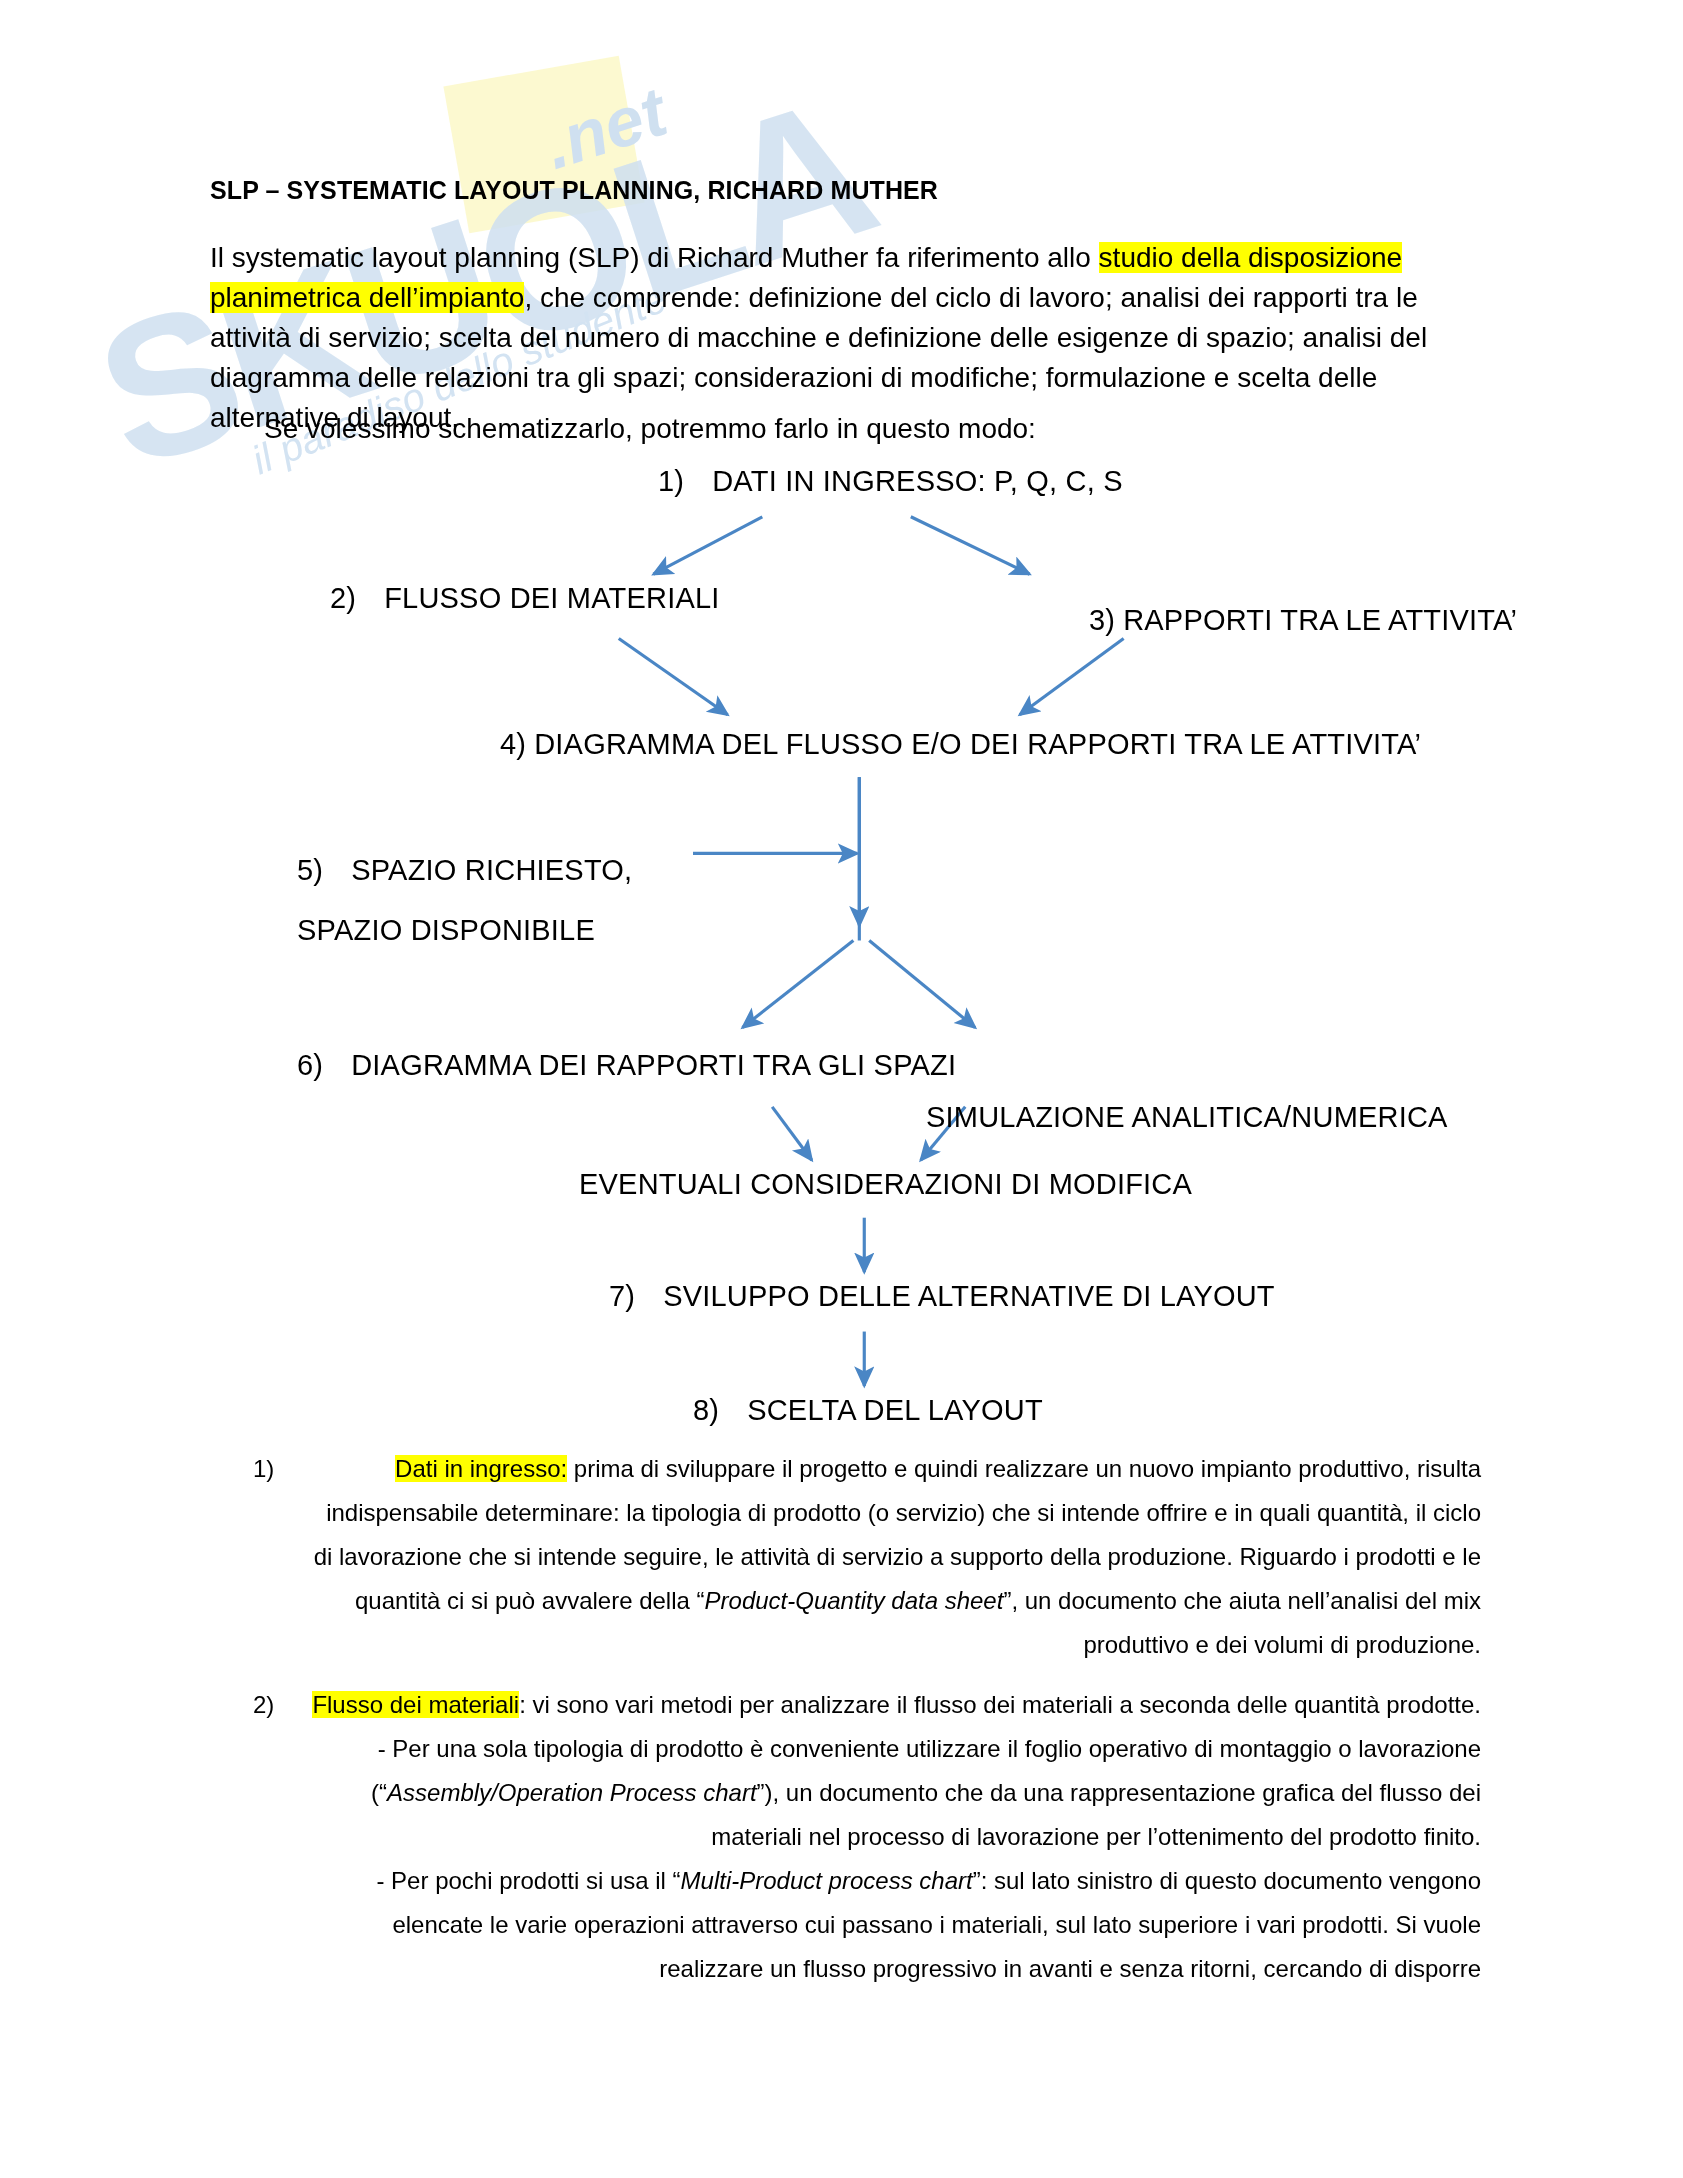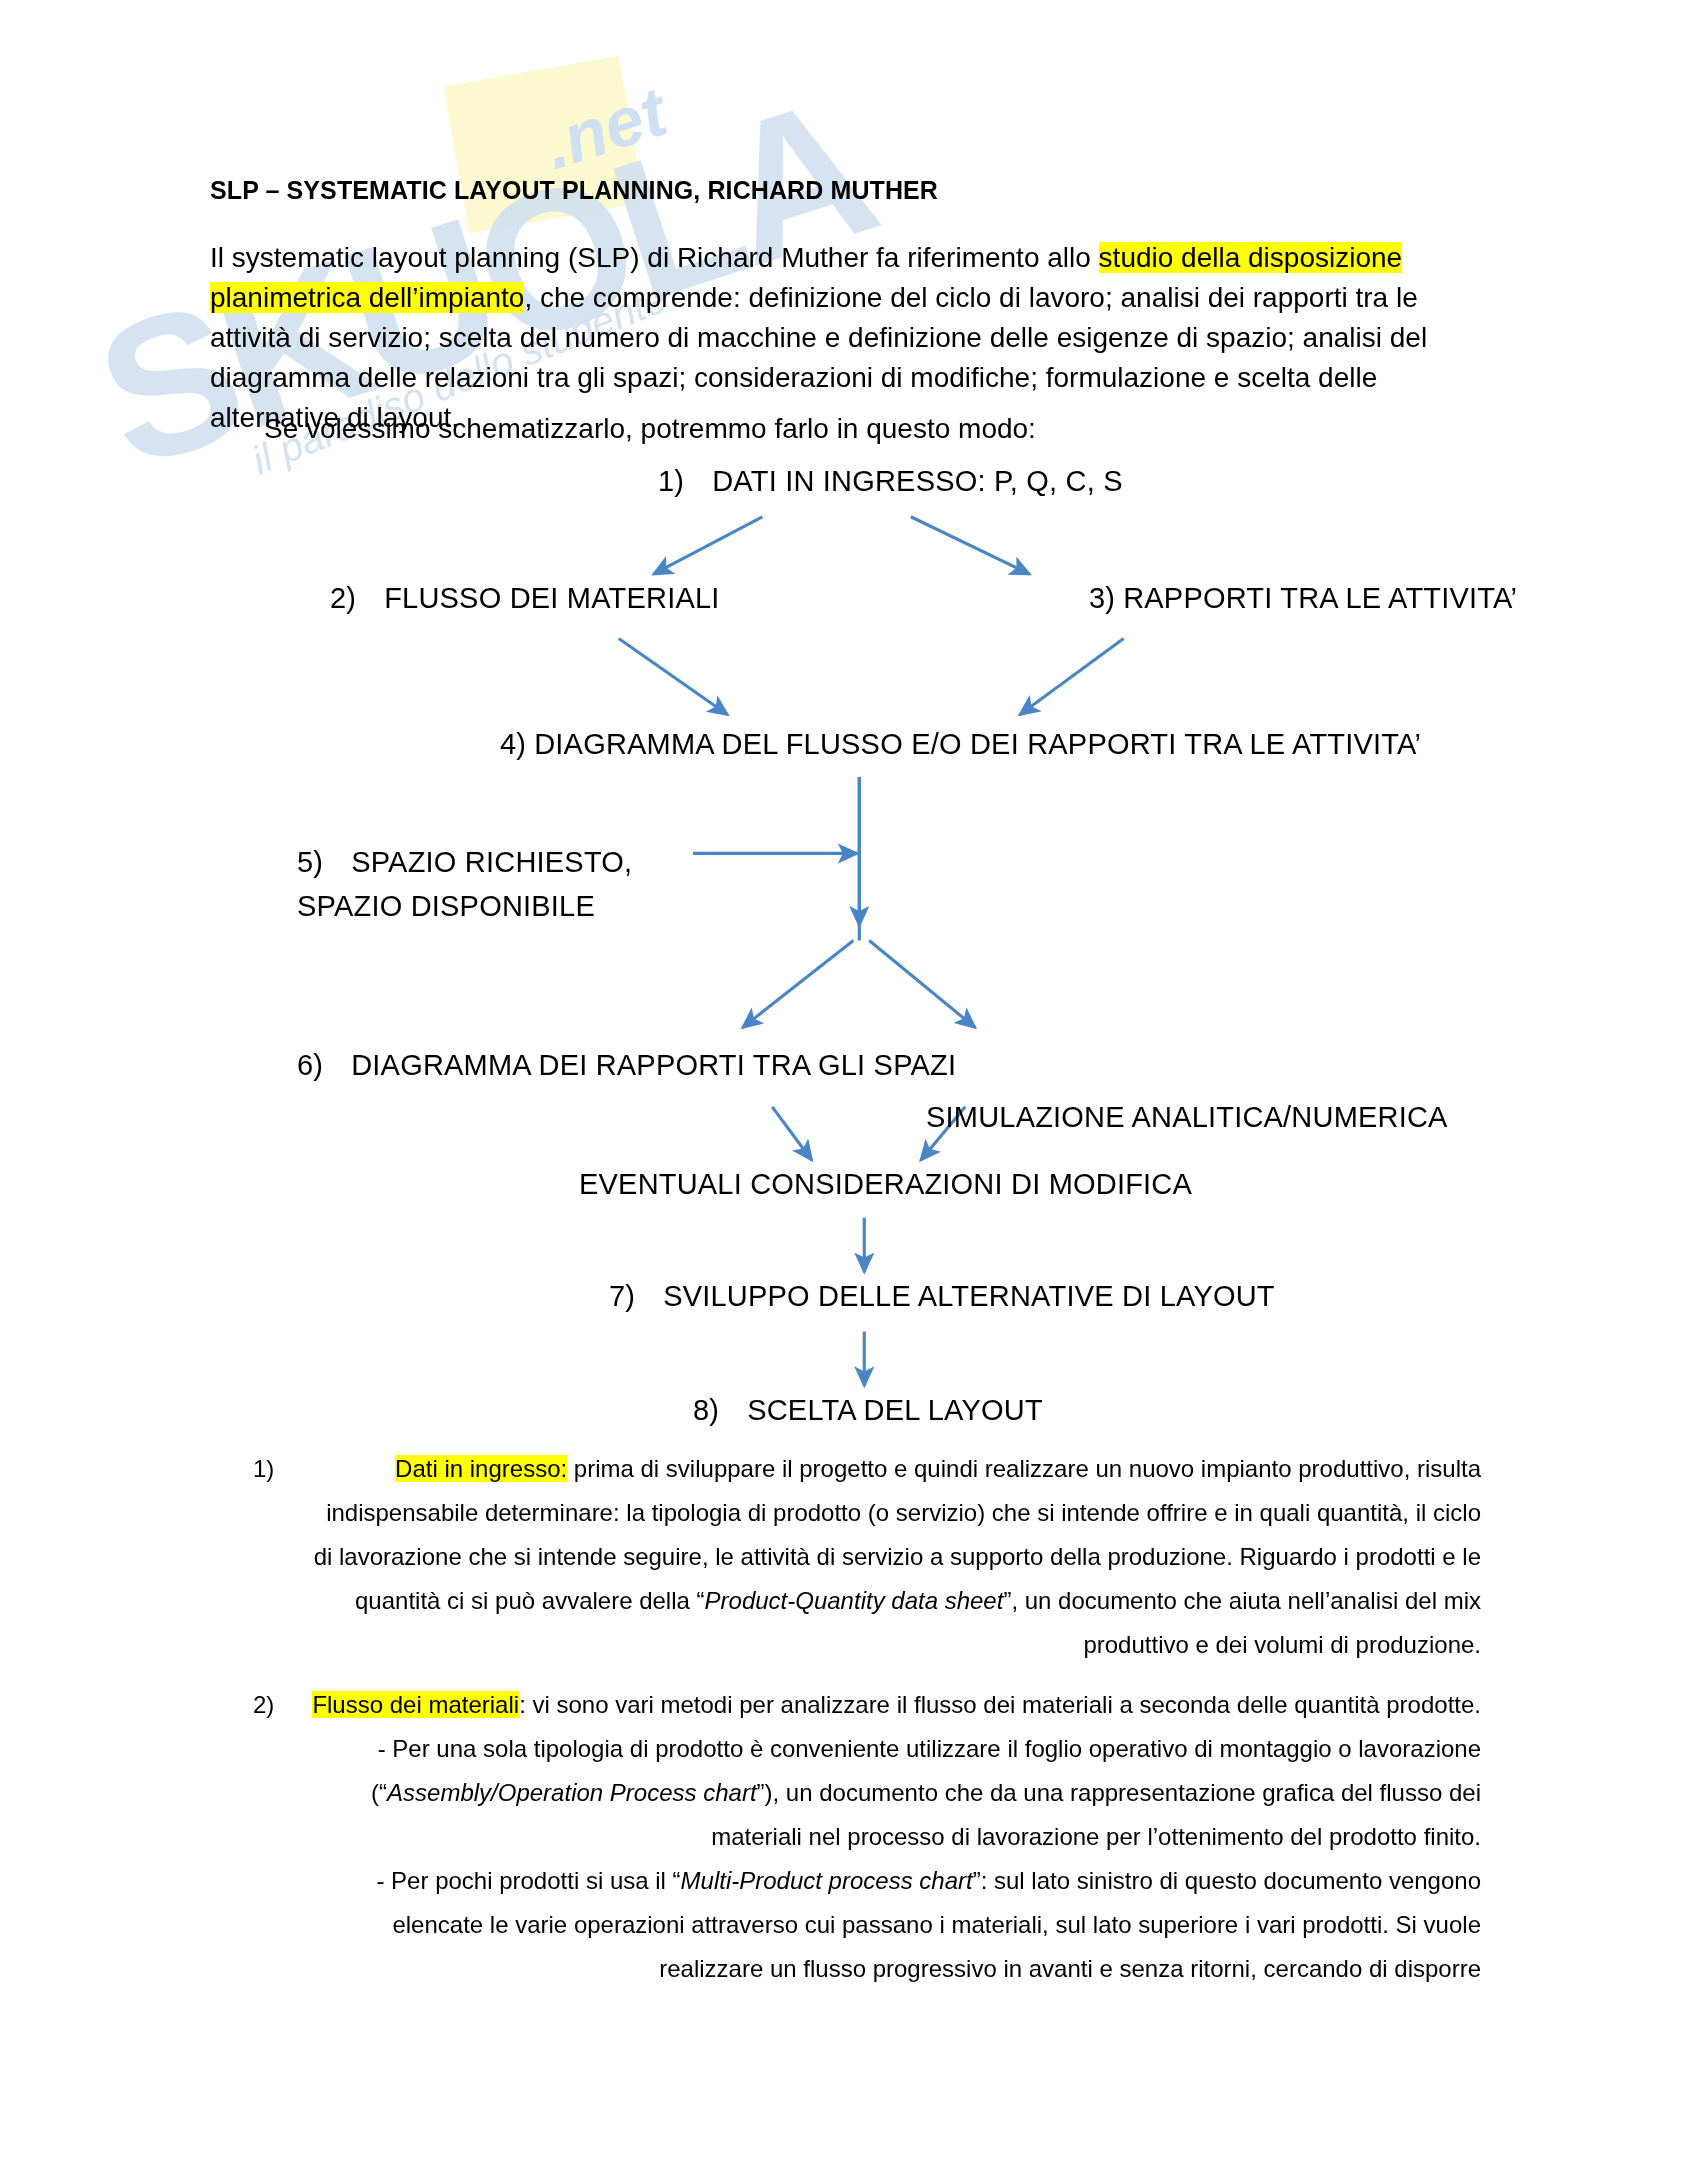--- a/index.html
+++ b/index.html
@@ -72,23 +72,23 @@
     position:absolute;
     font-size:29px;
     white-space:nowrap;
     letter-spacing:0.2px;
   }
   .node .num { display:inline-block; }
   .node-indent { margin-left:28px; }
 
   #n1 { left:658px;  top:465px; }
   #n2 { left:330px;  top:582px; }
-  #n3 { left:1089px; top:582px; }
+  #n3 { left:1089px; top:604px; }
   #n4 { left:500px;  top:728px; }
-  #n5 { left:297px;  top:840px; line-height:44px; white-space:normal; width:396px;}
+  #n5 { left:297px;  top:840px; line-height:60px; white-space:normal; width:396px;}
   #n6 { left:297px;  top:1049px; }
   #n7 { left:926px;  top:1101px; }
   #n8 { left:579px;  top:1168px; }
   #n9 { left:609px;  top:1280px; }
   #n10{ left:693px;  top:1394px; }
 
   .arrows { position:absolute; left:0; top:0; width:1683px; height:1485px; z-index:1; }
 
   
   .list { position:absolute; left:0; top:0; width:1683px; z-index:2; }

